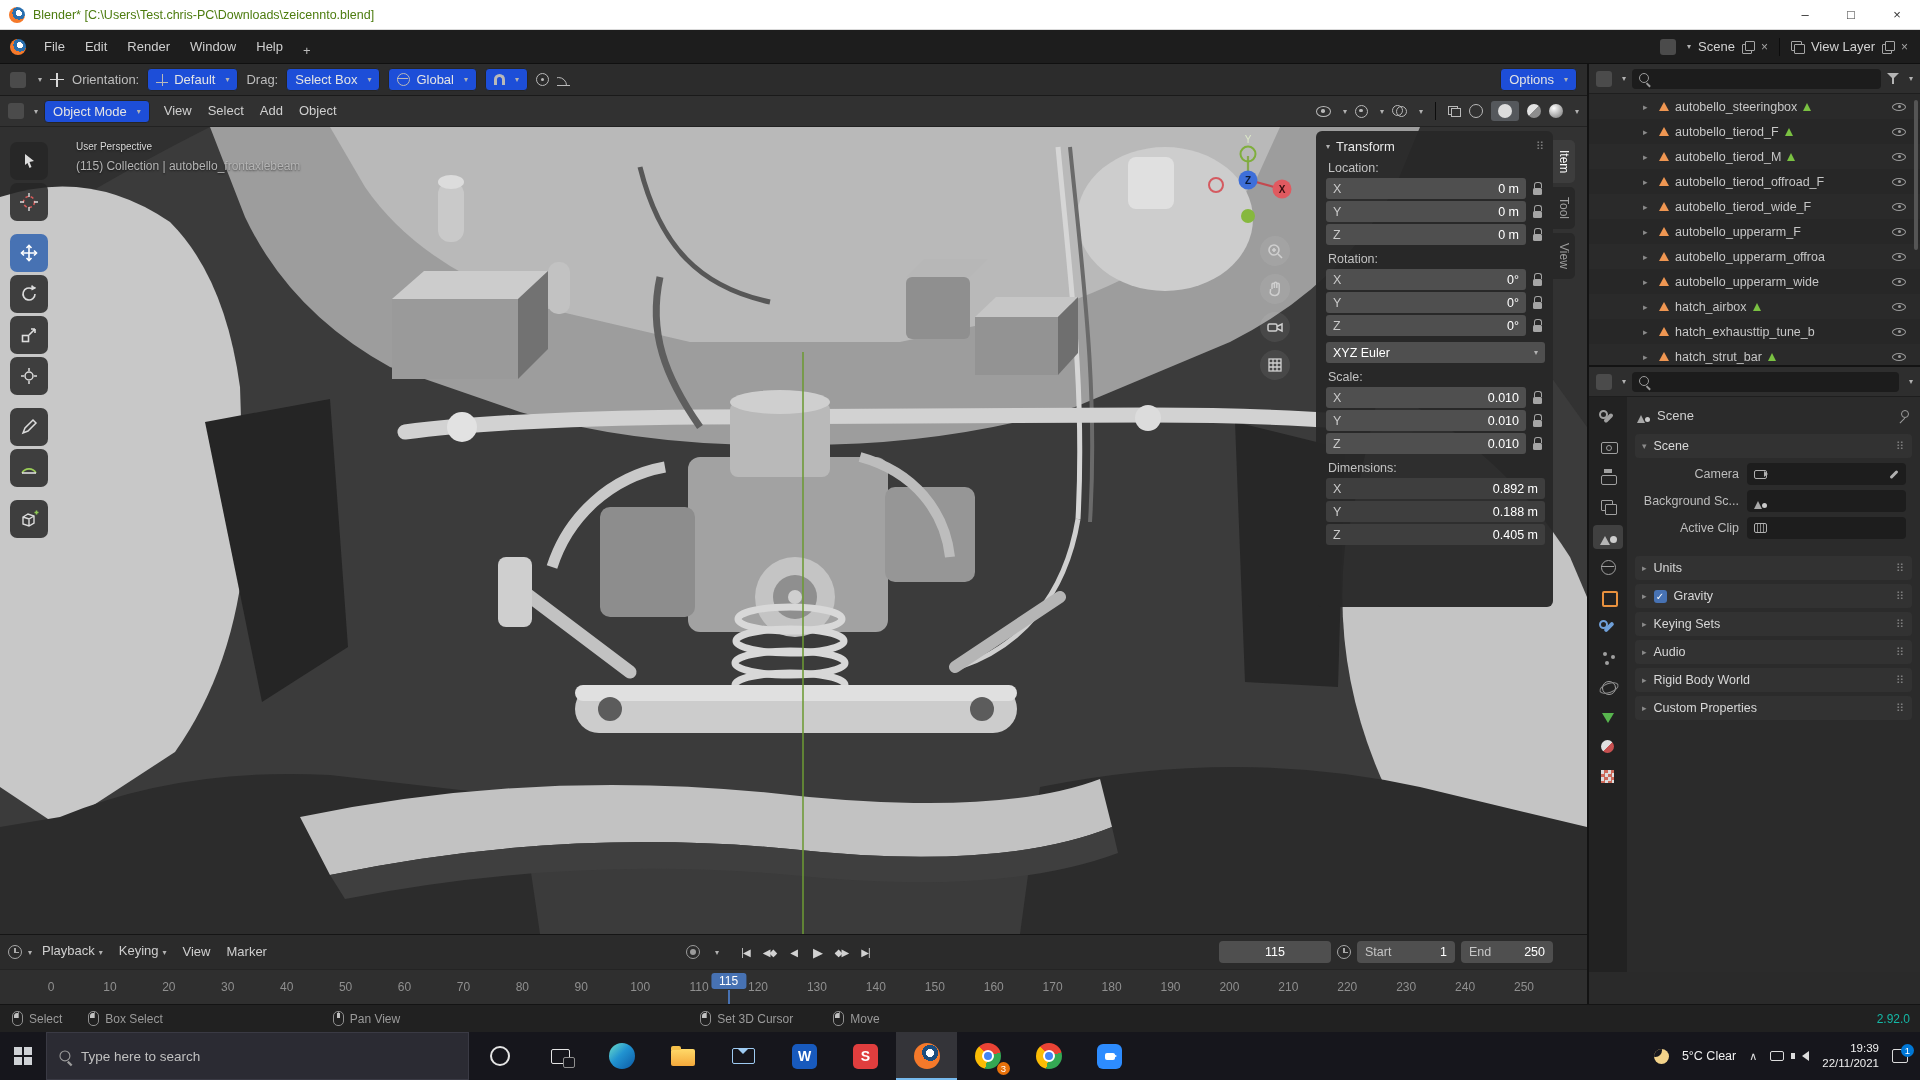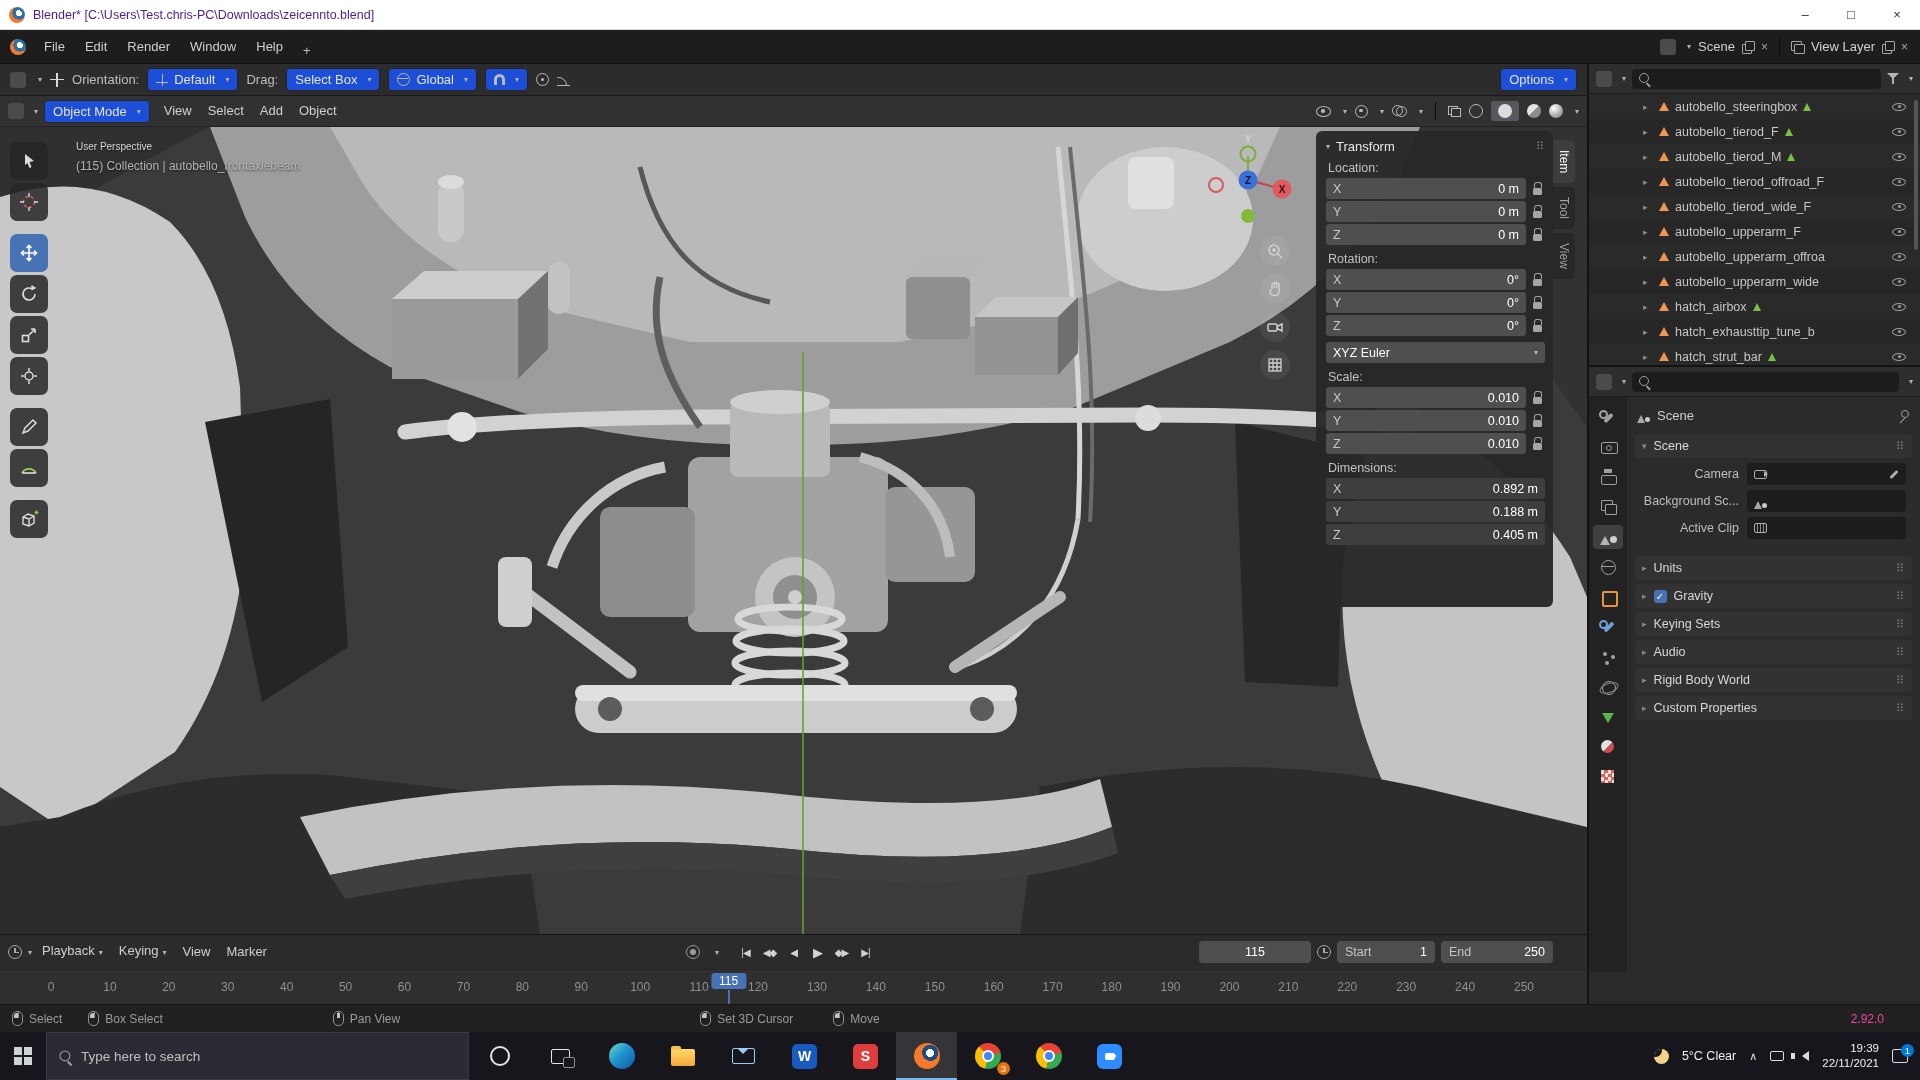--- a/index.html
+++ b/index.html
@@ -8,21 +8,21 @@
 #root{position:relative;width:1920px;height:1080px;background:#1d1d1d}
 svg{display:block}
 svg text{font-family:"Liberation Sans","DejaVu Sans",sans-serif}
 .caret{font-size:8px;color:#b2b2b2;margin-left:4px}
 .hidden-caret{display:none}
 .hidden-caret.show{display:inline}
 
 
 .titlebar{position:absolute;left:0;top:0;width:1920px;height:30px;background:#fff;border-bottom:1px solid #d9d9d9;display:flex;align-items:center;color:#1b1b1b}
 .blender-badge{width:16px;height:16px;border-radius:50%;background:radial-gradient(circle at 62% 38%,#fff 0 3px,#2a6fae 3px 6.5px,#f5792a 6.5px);margin:0 8px 0 9px;flex:none}
-.title-text{font-size:12.5px;color:#4c1d95}
+.title-text{font-size:12.5px;color:#4d7c0f}
 .win-controls{margin-left:auto;display:flex;height:100%}
 .winbtn{width:46px;height:100%;display:flex;align-items:center;justify-content:center;font-size:13px;color:#333}
 
 
 .topbar{position:absolute;left:0;top:30px;width:1920px;height:34px;background:#1d1d1d;border-bottom:1px solid #101010;display:flex;align-items:center}
 .blender-badge.dark{margin-left:10px}
 .menu-item{padding:0 10px;font-size:13px;color:#cfcfcf;line-height:34px;white-space:nowrap}
 .menu-item.sm{line-height:28px;padding:0 8px}
 .topmenus{display:flex}
 .ws-tabs{display:flex;align-items:stretch;height:34px;margin-left:12px}
@@ -193,39 +193,39 @@
 .autokey{width:14px;height:14px;border-radius:50%;border:1.5px solid #9b9b9b;position:relative;margin-right:8px}
 .autokey::after{content:"";position:absolute;left:3px;top:3px;right:3px;bottom:3px;background:#9b9b9b;border-radius:50%}
 .tr-btn{min-width:21px;height:22px;display:flex;align-items:center;justify-content:center;color:#d2d2d2;font-size:10px;letter-spacing:-1px;padding:0 2px;border-radius:3px}
 .tr-btn:nth-of-type(4){font-size:13px}
 .tl-right{position:absolute;right:34px;top:0;height:34px;display:flex;align-items:center;gap:6px}
 .framefield{width:112px;height:22px;background:#4f4f4f;border-radius:4px;color:#fff;font-size:12.5px;display:flex;align-items:center;justify-content:center}
 .se-pill{height:22px;background:#4f4f4f;border-radius:4px;display:flex;align-items:center;font-size:12.5px;padding:0 8px}
 .se-pill .se-l{color:#c6c6c6;margin-right:18px}
 .se-pill .se-v{color:#fff;margin-left:auto}
 .se-pill.start{width:98px}
-.se-pill.end{width:112px}
+.se-pill.end{width:92px}
 .tl-ruler{position:absolute;left:0;top:34px;right:0;bottom:0;background:#2f2f2f;border-top:1px solid #242424;overflow:hidden}
 .tl-tick{position:absolute;top:10px;transform:translateX(-50%);color:#8f8f8f;font-size:12px}
 .playhead-line{position:absolute;top:20px;bottom:0;width:2px;background:#4772b3;transform:translateX(-50%)}
 .frame-badge{position:absolute;top:3px;transform:translateX(-50%);background:#4772b3;color:#fff;font-size:12px;border-radius:3px;padding:1px 8px;z-index:2}
 
 
 .statusbar{position:absolute;left:0;top:1004px;width:1920px;height:28px;background:#212121;border-top:1px solid #141414;display:flex;align-items:center;color:#9a9a9a;font-size:12px}
 .hint{display:flex;align-items:center;gap:6px}
 .hint:nth-of-type(1){margin-left:12px}
 .hint:nth-of-type(2){margin-left:26px}
 .hint:nth-of-type(3){margin-left:170px}
 .hint:nth-of-type(4){margin-left:300px}
 .hint:nth-of-type(5){margin-left:40px}
 .mouse{width:11px;height:15px;border:1.2px solid #8f8f8f;border-radius:5px;position:relative;flex:none}
 .mouse::before{content:"";position:absolute;left:50%;top:0;width:1px;height:6px;background:#8f8f8f}
 .mouse.mb-l::after{content:"";position:absolute;left:1px;top:1px;width:3.5px;height:5px;background:#c2c2c2;border-radius:3px 0 0 0}
 .mouse.mb-m::after{content:"";position:absolute;left:3.5px;top:1px;width:2.5px;height:5px;background:#c2c2c2}
-.sb-version{margin-left:auto;margin-right:36px;color:#ec4899}
+.sb-version{margin-left:auto;margin-right:10px;color:#14b8a6}
 
 
 .taskbar{position:absolute;left:0;top:1032px;width:1920px;height:48px;background:#16161c;display:flex;align-items:stretch}
 .tb-btn{width:46px;display:flex;align-items:center;justify-content:center}
 .startlogo{display:grid;grid-template-columns:8px 8px;grid-template-rows:8px 8px;gap:2px}
 .startlogo span{background:#cfd2d6}
 .tb-search{width:423px;background:#2b2b33;border:1px solid #3a3a44;display:flex;align-items:center;gap:9px;padding:0 12px}
 .tb-search input{flex:1;background:transparent;border:none;outline:none;color:#c8c8c8;font-size:13.5px;font-family:inherit}
 .tb-search input::placeholder{color:#c0c0c0}
 .app-btn{width:61px;display:flex;align-items:center;justify-content:center;position:relative}

